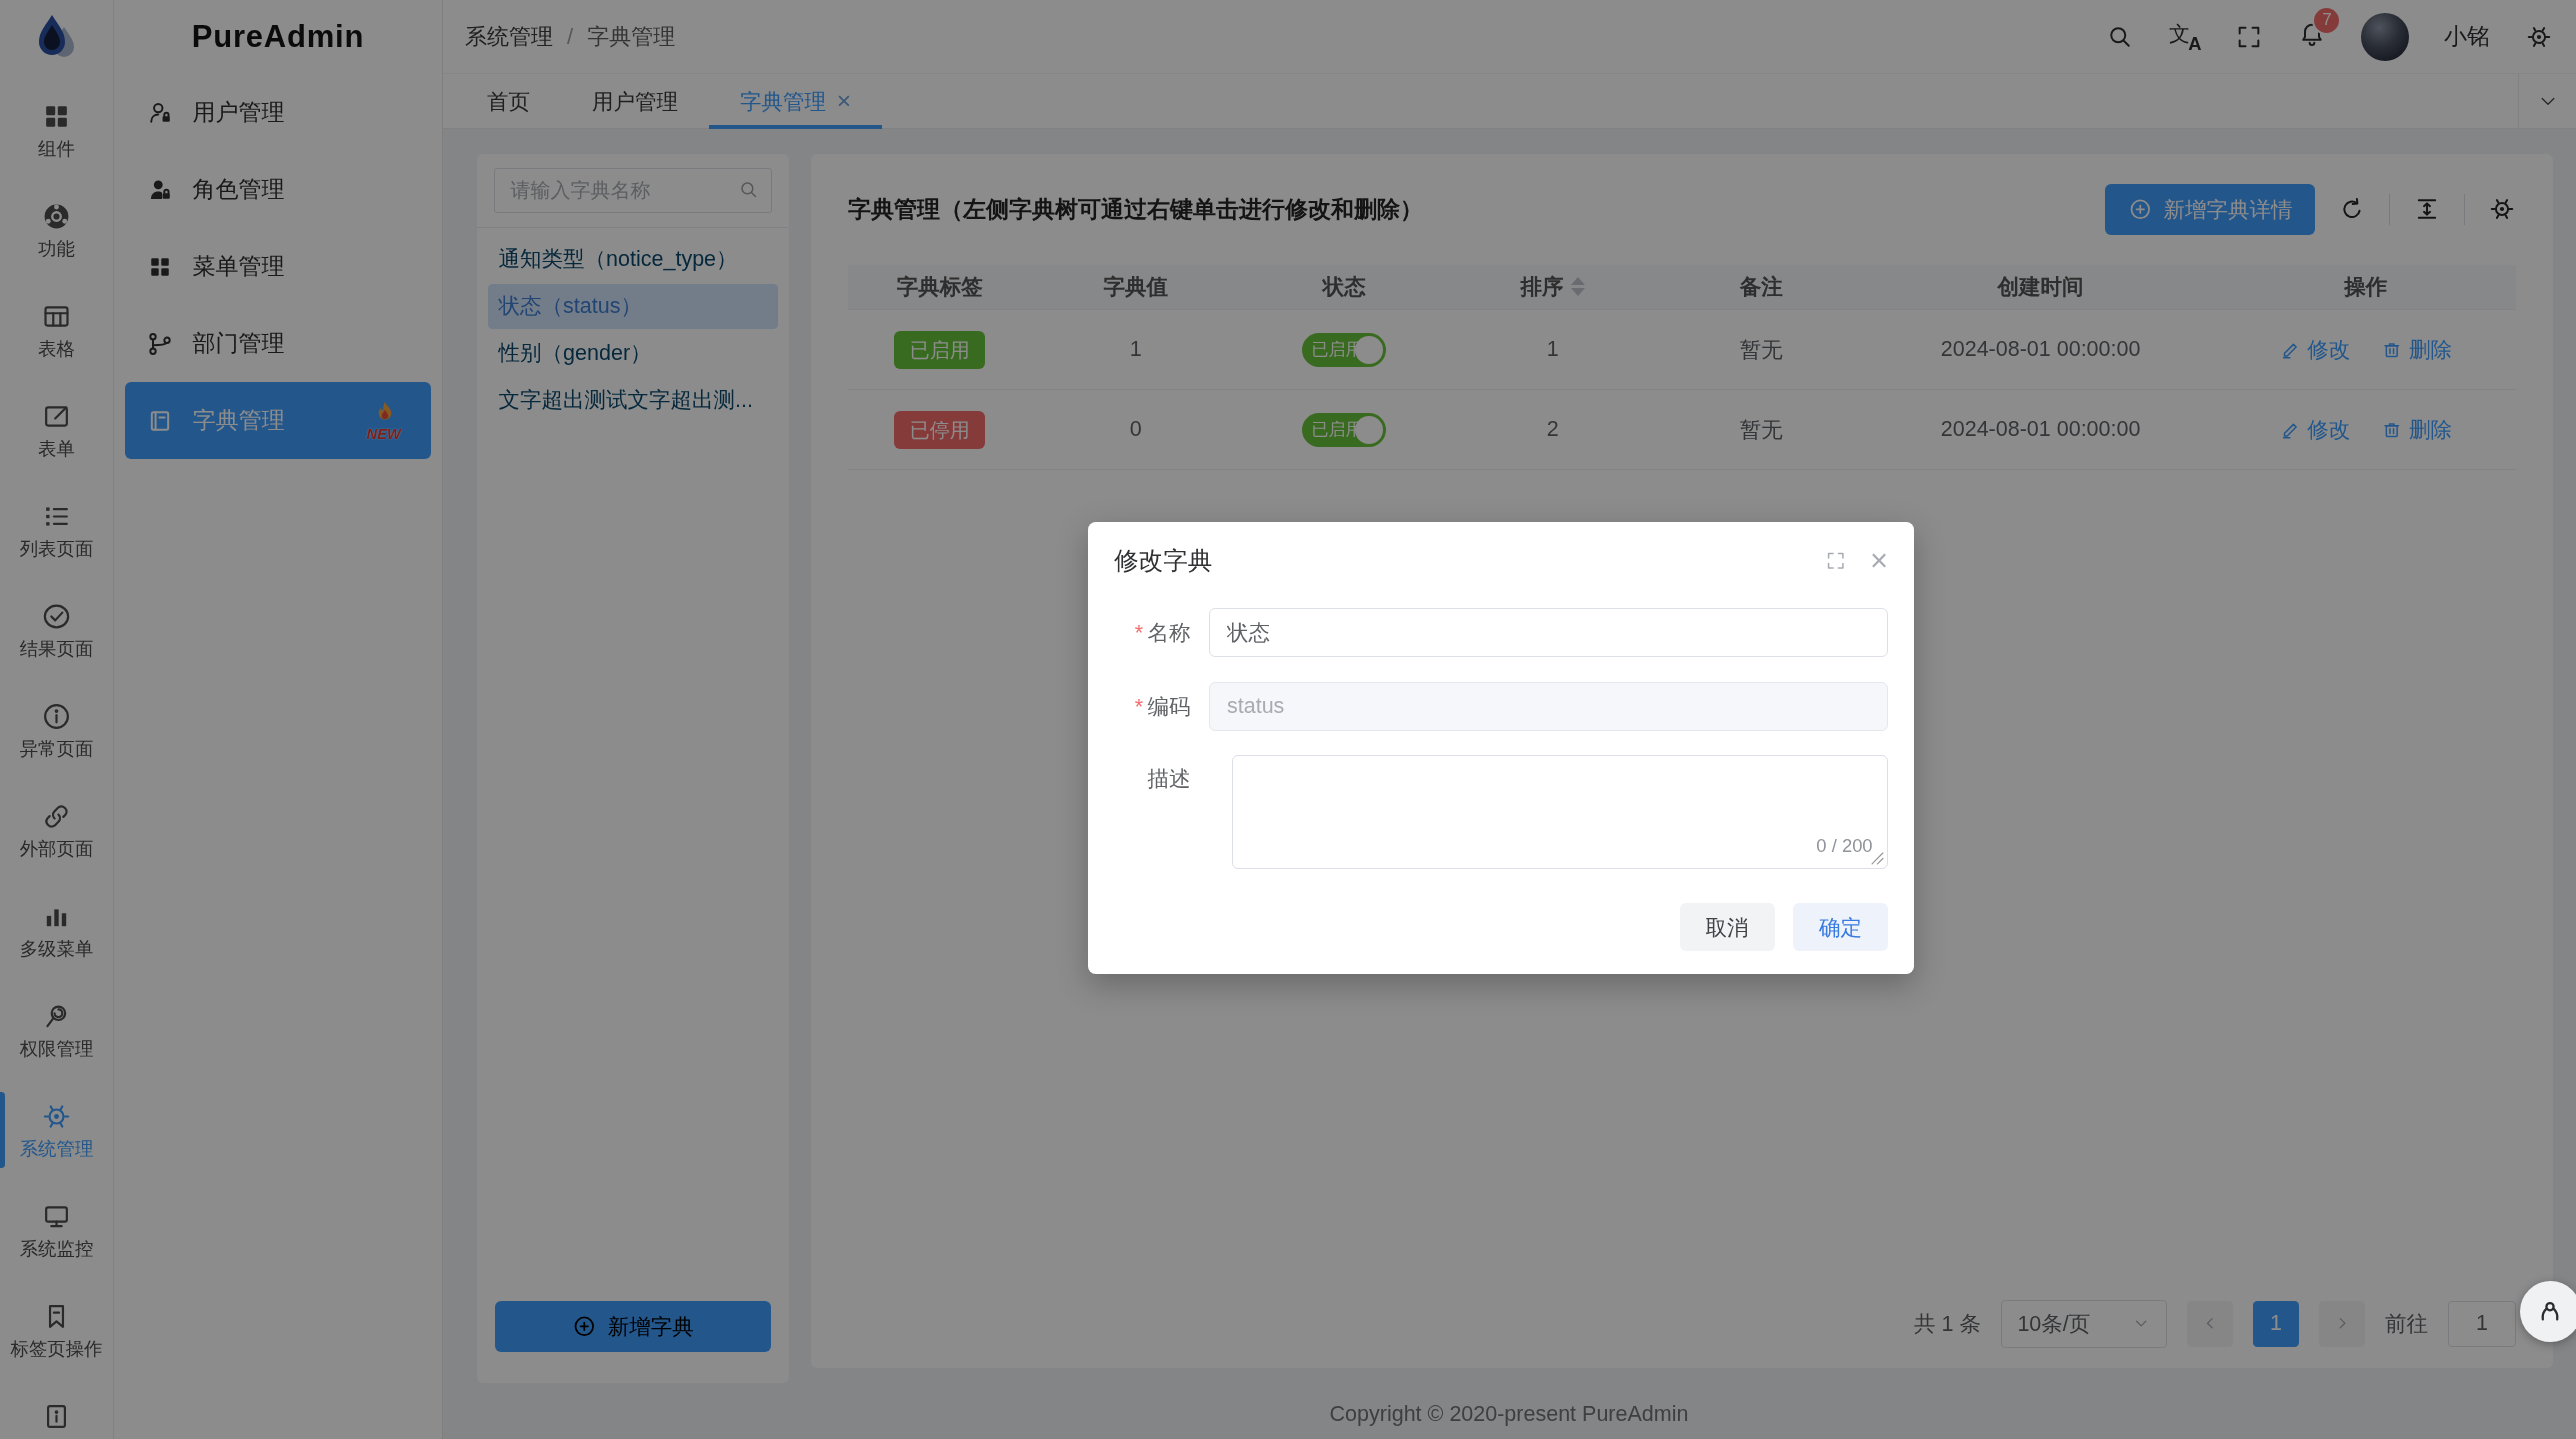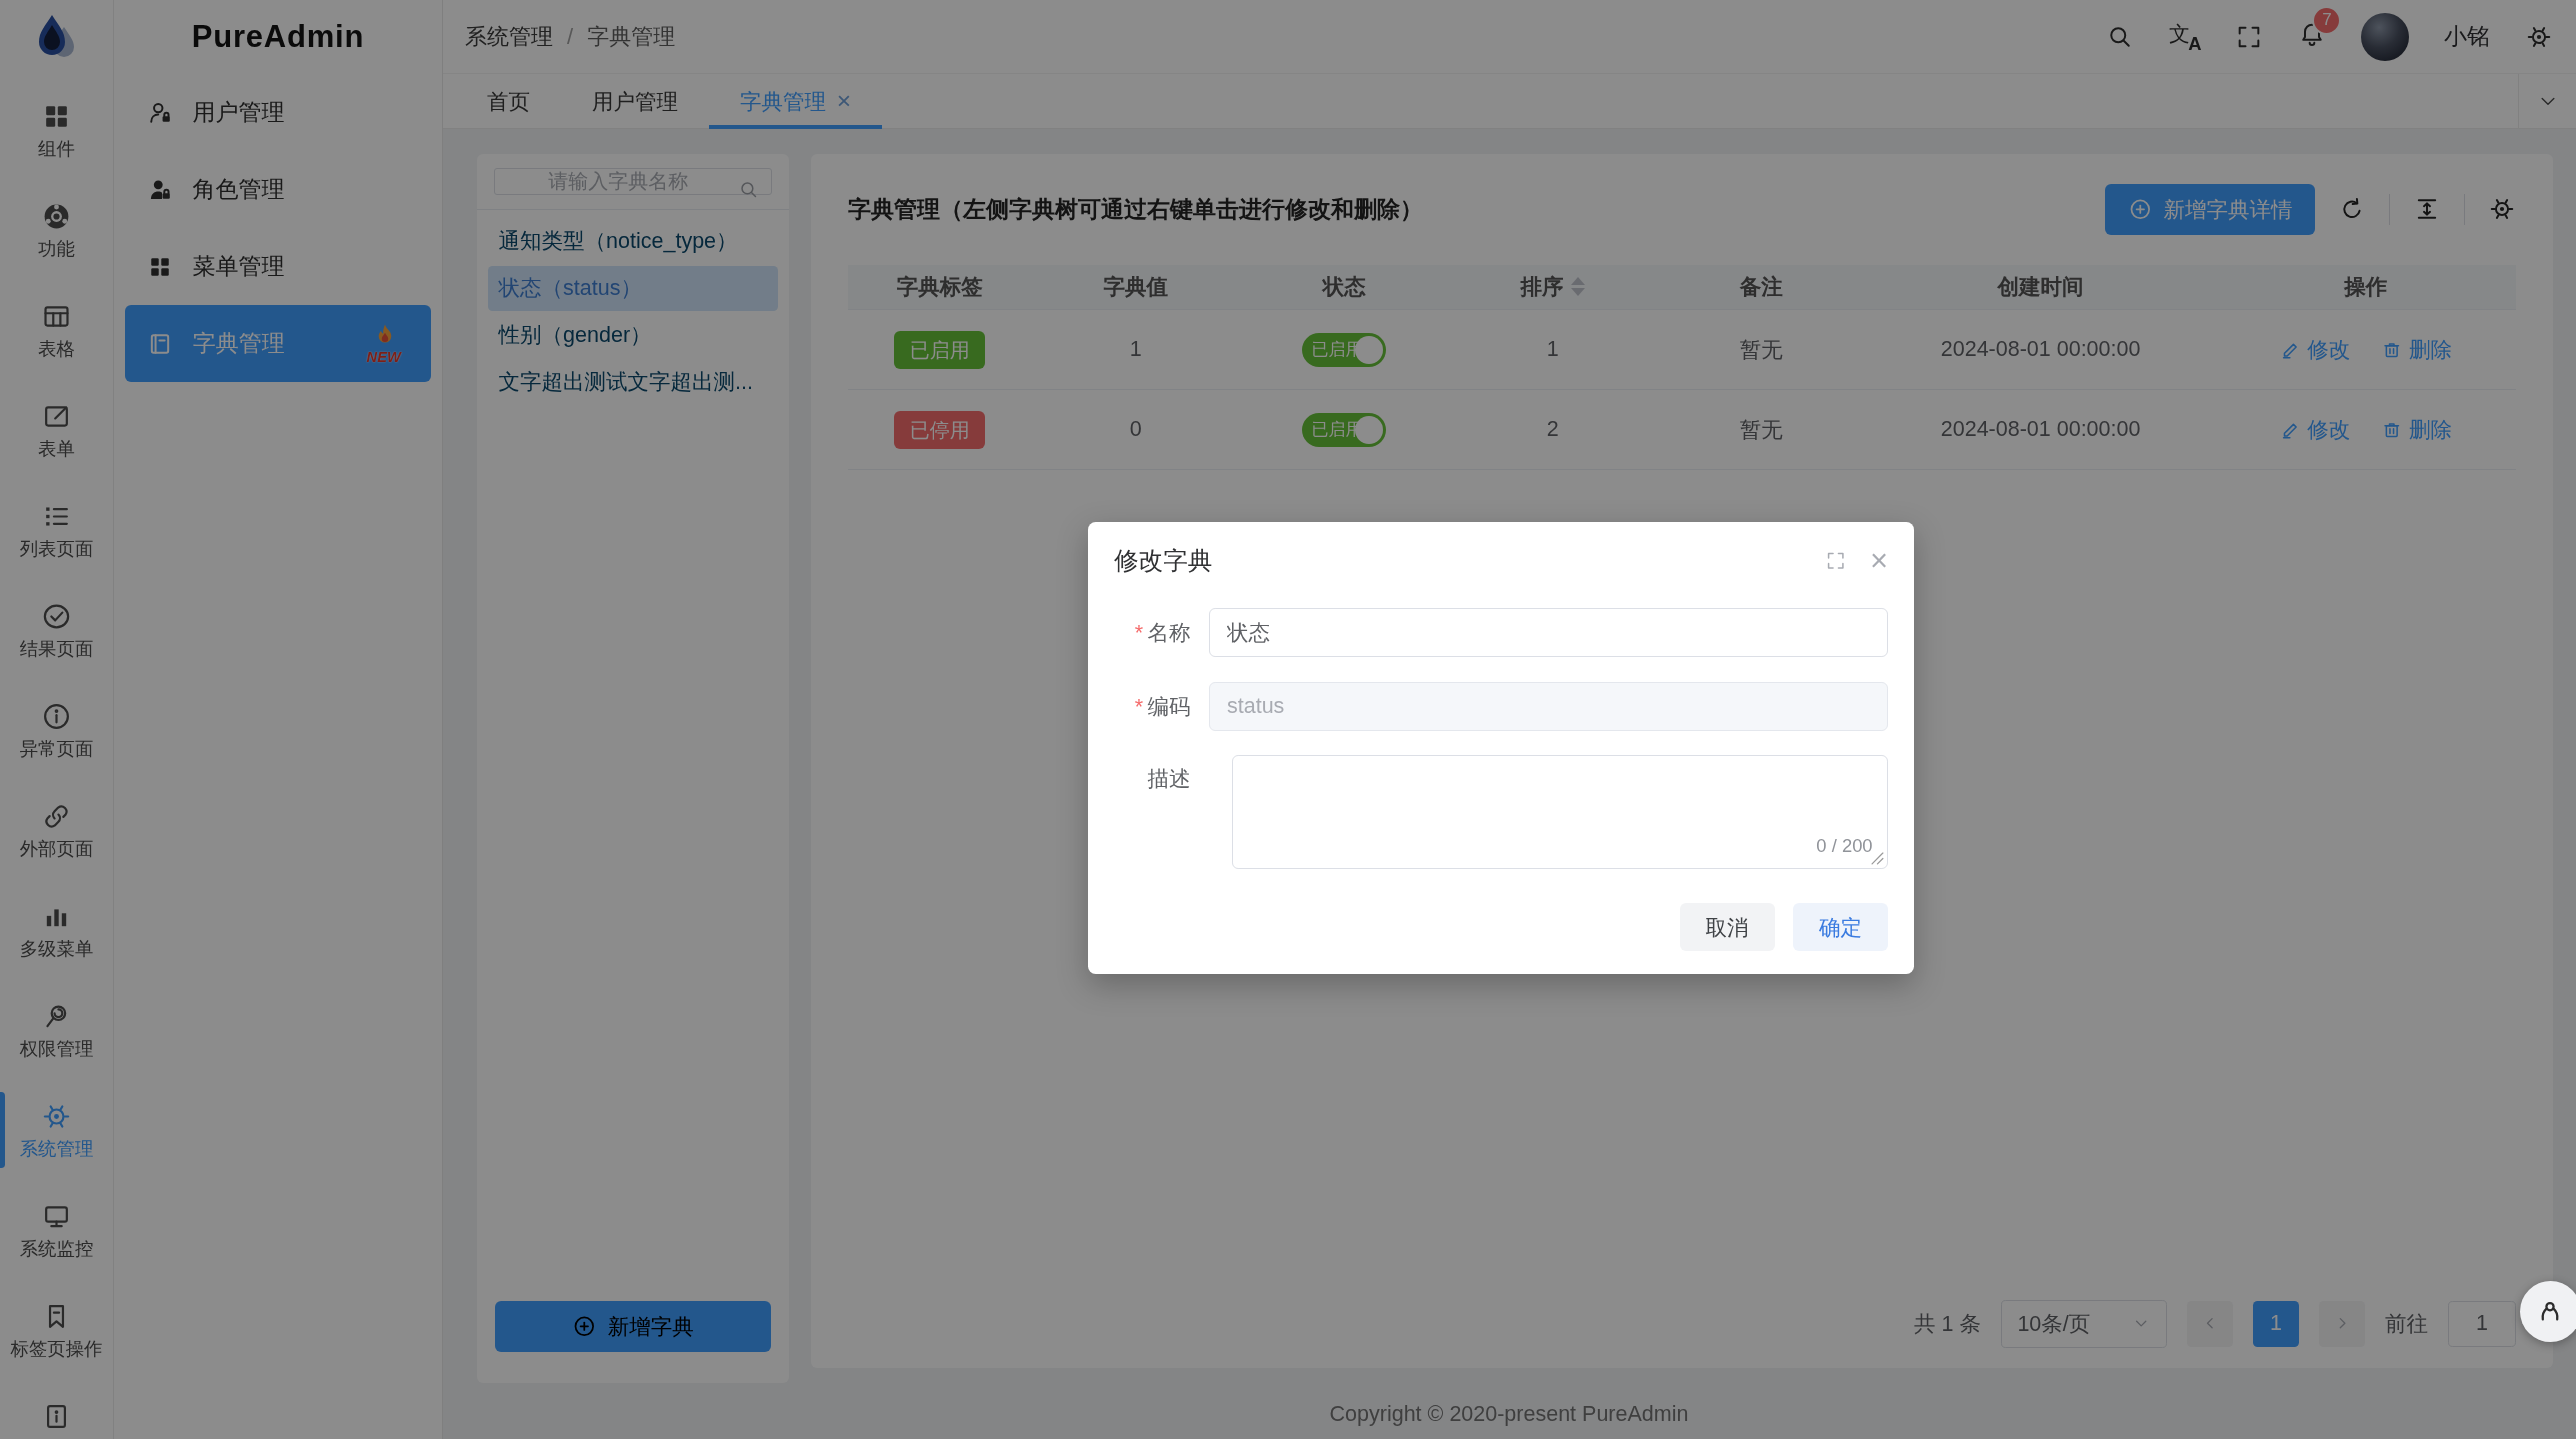--- a/index.html
+++ b/index.html
@@ -65,22 +65,22 @@
   .tab.active::after { content:""; position:absolute; left:0; right:0; bottom:-0.8px; height:3.8px; background:#409eff; }
   .tab-close { font-size:24.6px; line-height:1; color:#6f9fd8; }
   .tab-arrow { margin-left:auto; width:58px; border-left:0.8px solid #ececec; display:flex; align-items:center;
                justify-content:center; color:#4d4d4d; cursor:pointer; }
 
   
   .workspace { position:absolute; top:129px; left:0; right:0; bottom:0; }
 
   .tree-panel { position:absolute; left:35px; top:24.6px; width:312px; height:1229px; background:#fff; border-radius:6.1px; }
   .tree-search { margin:14px 17px 0; position:relative; }
-  .tree-search input { width:100%; height:27px; border:0.8px solid #dcdfe6; border-radius:3px;
-            padding:0 45px 0 15.4px; font-size:20px; color:#606266; outline:none; background:#fff;text-align:center; }
+  .tree-search input { width:100%; height:45px; border:0.8px solid #dcdfe6; border-radius:3px;
+            padding:0 45px 0 15.4px; font-size:20px; color:#606266; outline:none; background:#fff; }
   .tree-search input::placeholder { color:#a8abb2; }
   .tree-search svg { position:absolute; right:12.3px; top:11.5px; width:21.5px; height:21.5px; color:#9b9ea5; }
   .tree-divider { height:0.8px; background:#e8ebf0; margin-top:14px; }
   .tree-list { padding:9.2px 10.8px; }
   .tree-item { height:45px; margin-bottom:2.3px; display:flex; align-items:center; padding:0 10.8px;
                font-size:21.5px; color:#0c4a6e; border-radius:4.6px; cursor:pointer; white-space:nowrap;
                overflow:hidden; text-overflow:ellipsis; display:block; line-height:45px; }
   .tree-item.selected { background:#cfe4f9; color:#3f7ed2; }
   .tree-add-btn { position:absolute; left:18.4px; right:18.4px; bottom:31px; height:51px; background:#409eff;
                border:none; border-radius:6.1px; color:#000000; font-size:21.5px; display:flex; align-items:center;
@@ -327,20 +327,30 @@
       <span>角色管理</span>
     </div>
     <div class="side-item">
       <svg class="i" viewBox="0 0 24 24">
         <rect x="4.5" y="4.5" width="6.4" height="6.4" rx="1" fill="currentColor" stroke="none"></rect>
         <rect x="13.1" y="4.5" width="6.4" height="6.4" rx="1" fill="currentColor" stroke="none"></rect>
         <rect x="4.5" y="13.1" width="6.4" height="6.4" rx="1" fill="currentColor" stroke="none"></rect>
         <rect x="13.1" y="13.1" width="6.4" height="6.4" rx="1" fill="currentColor" stroke="none"></rect>
       </svg>
       <span>菜单管理</span>
+    </div>
+    <div class="side-item">
+      <svg class="i" viewBox="0 0 24 24">
+        <circle cx="6" cy="5.8" r="2.3"></circle>
+        <circle cx="6" cy="18.2" r="2.3"></circle>
+        <circle cx="18" cy="8.8" r="2.3"></circle>
+        <line x1="6" y1="8.1" x2="6" y2="15.9"></line>
+        <path d="M6 13c6.5 0 11-.8 12-1.9"></path>
+      </svg>
+      <span>部门管理</span>
     </div>
     <div class="side-item active">
       <svg class="i" viewBox="0 0 24 24">
         <rect x="5" y="4.5" width="14" height="15" rx="1.5"></rect>
         <line x1="8.2" y1="4.5" x2="8.2" y2="19.5"></line>
         <line x1="11.5" y1="9" x2="16" y2="9"></line>
       </svg>
       <span>字典管理</span>
       <span class="new-badge">
         <svg viewBox="0 0 34 40" width="34" height="38">

